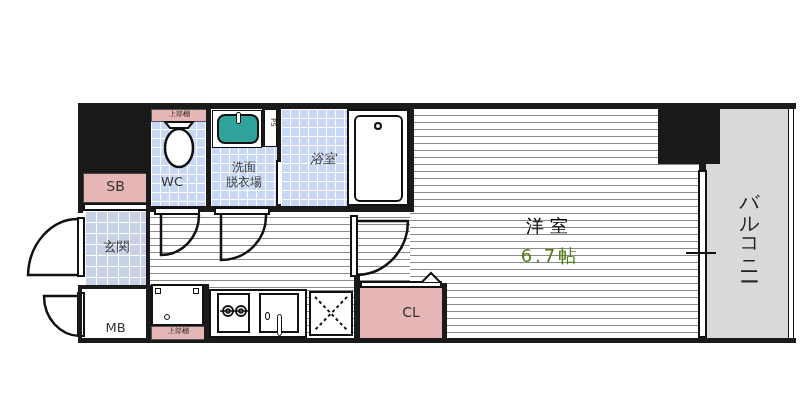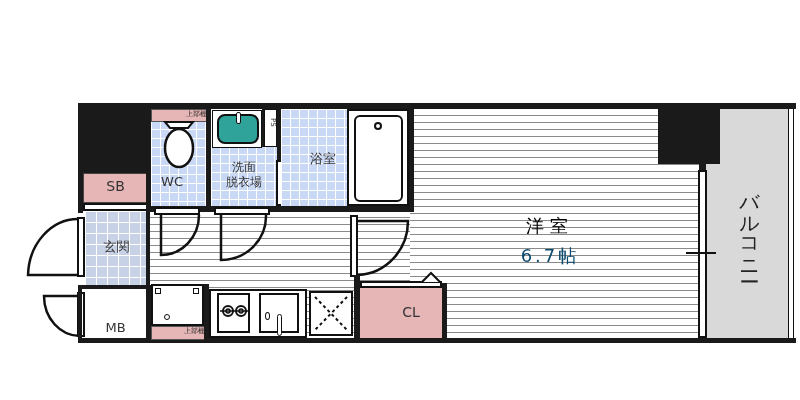--- a/index.html
+++ b/index.html
@@ -16,21 +16,21 @@
           background-image:
             linear-gradient(to right, #ffffff 1px, transparent 1px),
             linear-gradient(to bottom, #ffffff 1px, transparent 1px);
           background-size:11px 11px; }
   .floor { background-color:#ffffff;
           background-image: linear-gradient(to bottom, #8a8a8a 1px, transparent 1px);
           background-size:100% 7px; }
   .pink { background:#e6b5b5; }
   .label { position:absolute; color:#333; text-align:center; white-space:nowrap; }
   .shelf { position:absolute; background:#e6b5b5; border:1px solid #555; font-size:7px;
-           color:#222; text-align:right; line-height:9px; }
+           color:#222; text-align:center; line-height:9px; }
   .door-frame { position:absolute; background:#fff; border:2px solid #111; box-sizing:border-box; }
   svg { position:absolute; overflow:visible; }
 </style>
 </head>
 <body>
 
 <div class="abs floor" style="left:150px;top:108px;width:553px;height:234px;"></div>
 
 <div class="abs floor" style="left:150px;top:210px;width:260px;height:80px;"></div>
 
@@ -105,21 +105,21 @@
 <svg style="left:219px;top:213px;" width="50" height="50">
   <path d="M2 2 L2 47 A45 44 0 0 0 47 2" fill="none" stroke="#111" stroke-width="2.5"></path>
 </svg>
 
 <div class="abs" style="left:276px;top:160px;width:7px;height:46px;background:#fff;border:2px solid #111;"></div>
 <svg style="left:283px;top:186px;" width="10" height="16">
   <path d="M0 0 L8 8 L0 16" fill="#fff" stroke="#111" stroke-width="2"></path>
 </svg>
 
 <div class="abs tile" style="left:281px;top:109px;width:66px;height:97px;"></div>
-<div class="label" style="left:281px;top:150px;width:84px;font-size:13px;">浴室</div>
+<div class="label" style="left:281px;top:150px;width:84px;font-size:13px;font-style:italic;">浴室</div>
 <div class="abs" style="left:347px;top:109px;width:62px;height:97px;background:#fff;border:2px solid #111;"></div>
 <div class="abs" style="left:354px;top:115px;width:49px;height:87px;background:#fff;border:2px solid #111;border-radius:6px;"></div>
 <div class="abs" style="left:374px;top:122px;width:8px;height:8px;background:#fff;border:2px solid #111;border-radius:50%;"></div>
 <div class="wall" style="left:409px;top:108px;width:5px;height:104px;"></div>
 
 <div class="abs" style="left:350px;top:215px;width:8px;height:62px;background:#fff;border:2px solid #111;"></div>
 <svg style="left:356px;top:219px;" width="56" height="58">
   <path d="M2 2 L52 2 A52 54 0 0 1 2 56" fill="none" stroke="#111" stroke-width="2.5"></path>
 </svg>
 
@@ -153,13 +153,13 @@
 <div class="wall" style="left:354px;top:275px;width:6px;height:65px;"></div>
 <div class="abs" style="left:360px;top:281px;width:82px;height:7px;background:#fff;border:2px solid #111;"></div>
 <svg style="left:421px;top:271px;" width="20" height="12">
   <path d="M1 11 L10 2 L19 11" fill="#fff" stroke="#111" stroke-width="2"></path>
 </svg>
 <div class="abs pink" style="left:360px;top:288px;width:82px;height:50px;"></div>
 <div class="label" style="left:360px;top:304px;width:102px;font-size:14px;">CL</div>
 <div class="wall" style="left:442px;top:283px;width:5px;height:57px;"></div>
 
 <div class="label" style="left:500px;top:214px;width:100px;font-size:18px;letter-spacing:6px;color:#000000;background:transparent;">洋室</div>
-<div class="label" style="left:500px;top:244px;width:100px;font-size:18px;letter-spacing:3px;color:#0c4a6e;">6.7帖</div>
+<div class="label" style="left:500px;top:244px;width:100px;font-size:18px;letter-spacing:3px;color:#4d7c0f;">6.7帖</div>
 
 </body></html>

